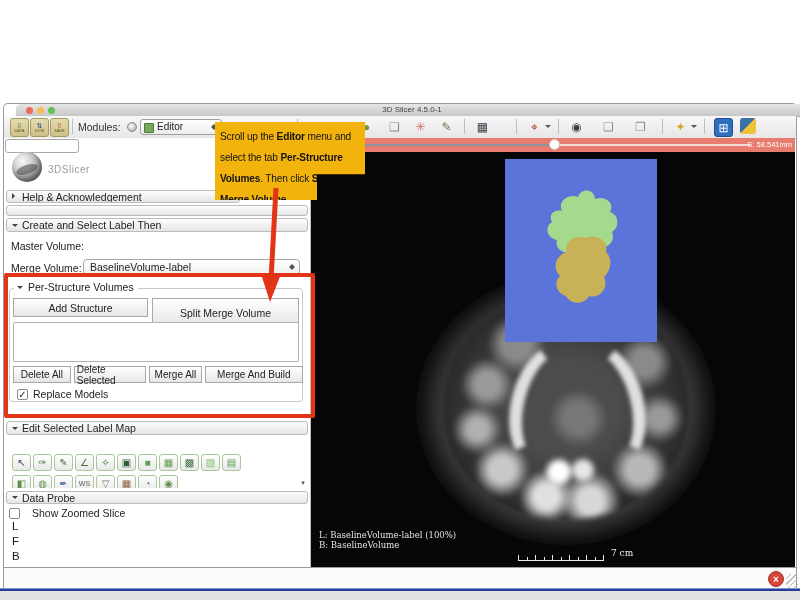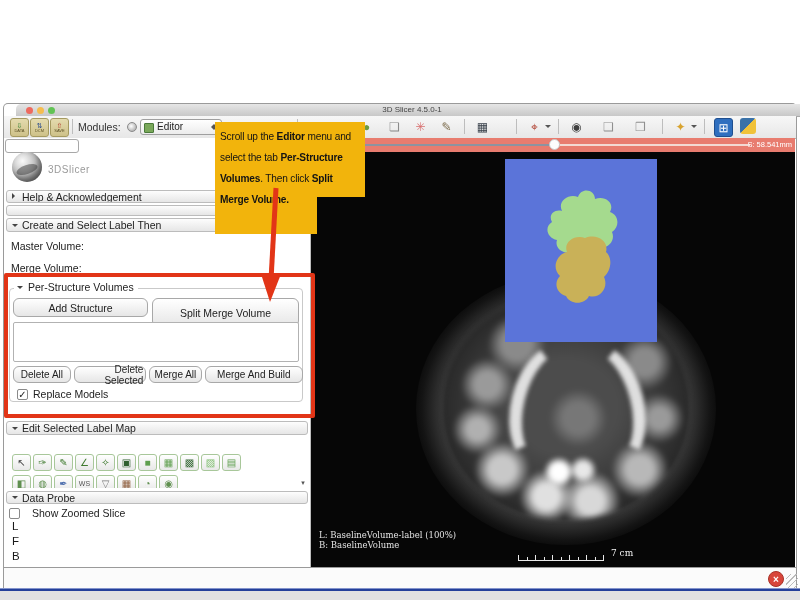--- a/index.html
+++ b/index.html
@@ -54,21 +54,21 @@
   .tri{position:absolute;left:5px;top:50%;margin-top:-3px;width:0;height:0;border:3.5px solid transparent;}
   .tri.right{border-left-color:#444;margin-top:-3.5px;}
   .tri.down{border-top-color:#444;margin-top:-1.5px;}
   .plabel{position:absolute;font-size:10.5px;color:#222;}
   .combo{position:absolute;left:79px;width:217px;height:17px;background:linear-gradient(#fff,#efefef);
          border:1px solid #a8a8a8;border-radius:4px;box-sizing:border-box;font-size:10.5px;color:#222;
          line-height:15px;padding-left:6px;}
   #groupbox{left:5px;top:150px;width:294px;height:114px;border:1px solid #c9c9c9;border-radius:4px;box-sizing:border-box;}
   #gb-legend{left:10px;top:143px;background:#fff;padding:0 4px 0 14px;font-size:10.5px;color:#222;line-height:13px;}
   .btn{display:flex;align-items:center;justify-content:center;background:linear-gradient(#fff,#e6e6e6);
-       border:1px solid #a8a8a8;border-radius:6px;font-size:10.5px;color:#222;box-sizing:border-box;text-align:right;}
+       border:1px solid #a8a8a8;border-radius:0;font-size:10.5px;color:#222;box-sizing:border-box;}
   #btn-add{left:9px;top:160px;width:135px;height:19px;position:absolute;}
   #btn-split{left:148px;top:160px;width:147px;height:29px;position:absolute;}
   #listbox{left:9px;top:184px;width:286px;height:40px;background:#fff;border:1px solid #b2b2b2;border-radius:2px;box-sizing:border-box;}
   #btnrowB{left:9px;top:228px;width:290px;height:17px;display:flex;gap:3px;}
   #btnrowB .btn{height:17px;font-size:10px;padding:0 2px;}
   .cbrow{position:absolute;display:flex;align-items:center;gap:5px;font-size:10.5px;color:#222;}
   .cbox{width:11px;height:11px;background:#fff;border:1px solid #8a8a8a;border-radius:2px;
         display:flex;align-items:center;justify-content:center;font-size:10px;color:#222;box-sizing:border-box;}
   .toolrow{position:absolute;display:flex;gap:2px;}
   .tool{width:19px;height:17px;background:linear-gradient(#fff,#e8e8e8);border:1px solid #a8c79a;
@@ -115,21 +115,21 @@
   
   #bottomstrip{left:0;top:463px;width:100%;height:22px;background:#fbfbfb;border-top:1px solid #9a9a9a;box-sizing:border-box;}
   #closebtn{left:764px;top:3px;width:16px;height:16px;border-radius:50%;background:#d8453a;border:1px solid #a83228;
             color:#fff;font-size:10px;font-weight:bold;display:flex;align-items:center;justify-content:center;box-sizing:border-box;}
   #grip{left:782px;top:6px;width:12px;height:15px;
         background:repeating-linear-gradient(135deg,rgba(0,0,0,0) 0 3px,#bbb 3px 4px);}
   #blueline{left:0;top:588px;width:800px;height:3px;background:linear-gradient(#8494cc 0 33%,#24409a 33%);}
   #belowline{left:0;top:591px;width:800px;height:9px;background:#e1e1e1;}
   
   #red-rect{left:4px;top:273px;width:303px;height:137px;border:4px solid #e63517;border-radius:2px;z-index:30;}
-  #callout{left:215px;top:122px;width:150px;height:112px;background:#f2b40c;z-index:32;
+  #callout{left:215px;top:122px;width:150px;height:78px;background:#f2b40c;z-index:32;
            clip-path:polygon(0 0,100% 0,100% 67%,68% 67%,68% 100%,0 100%);
            padding:4px 5px;box-sizing:border-box;}
   .ann-line{font-size:11.5px;line-height:21px;color:#141414;white-space:nowrap;
             transform:scaleX(.88);transform-origin:0 0;letter-spacing:-.2px;}
   .ann-line b{font-weight:bold;}
   #arrow-svg{left:250px;top:182px;z-index:34;}
 </style>
 </head>
 <body>
 
@@ -236,20 +236,24 @@
         <span>Help &amp; Acknowledgement</span>
       </div>
       <div class="hdr" style="top:67px;height:11px;"></div>
       <div class="hdr" style="top:80px;height:14px;line-height:13px;">
         <span class="tri down"></span>
         <span>Create and Select Label Then</span>
       </div>
 
       <span class="plabel" style="left:7px;top:102px;">Master Volume:</span>
       <span class="plabel" style="left:7px;top:124px;">Merge Volume:</span>
+      <div class="combo" style="top:121px;">
+        <span>BaselineVolume-label</span>
+        <span class="spin"></span>
+      </div>
 
       <div id="groupbox" class="abs"></div>
       <div id="gb-legend" class="abs">
         <span class="tri down" style="left:3px;"></span>
         <span>Per-Structure Volumes</span>
       </div>
       <div id="btn-add" class="btn">Add Structure</div>
       <div id="btn-split" class="btn">Split Merge Volume</div>
       <div id="listbox" class="abs"></div>
       <div id="btnrowB" class="abs">

